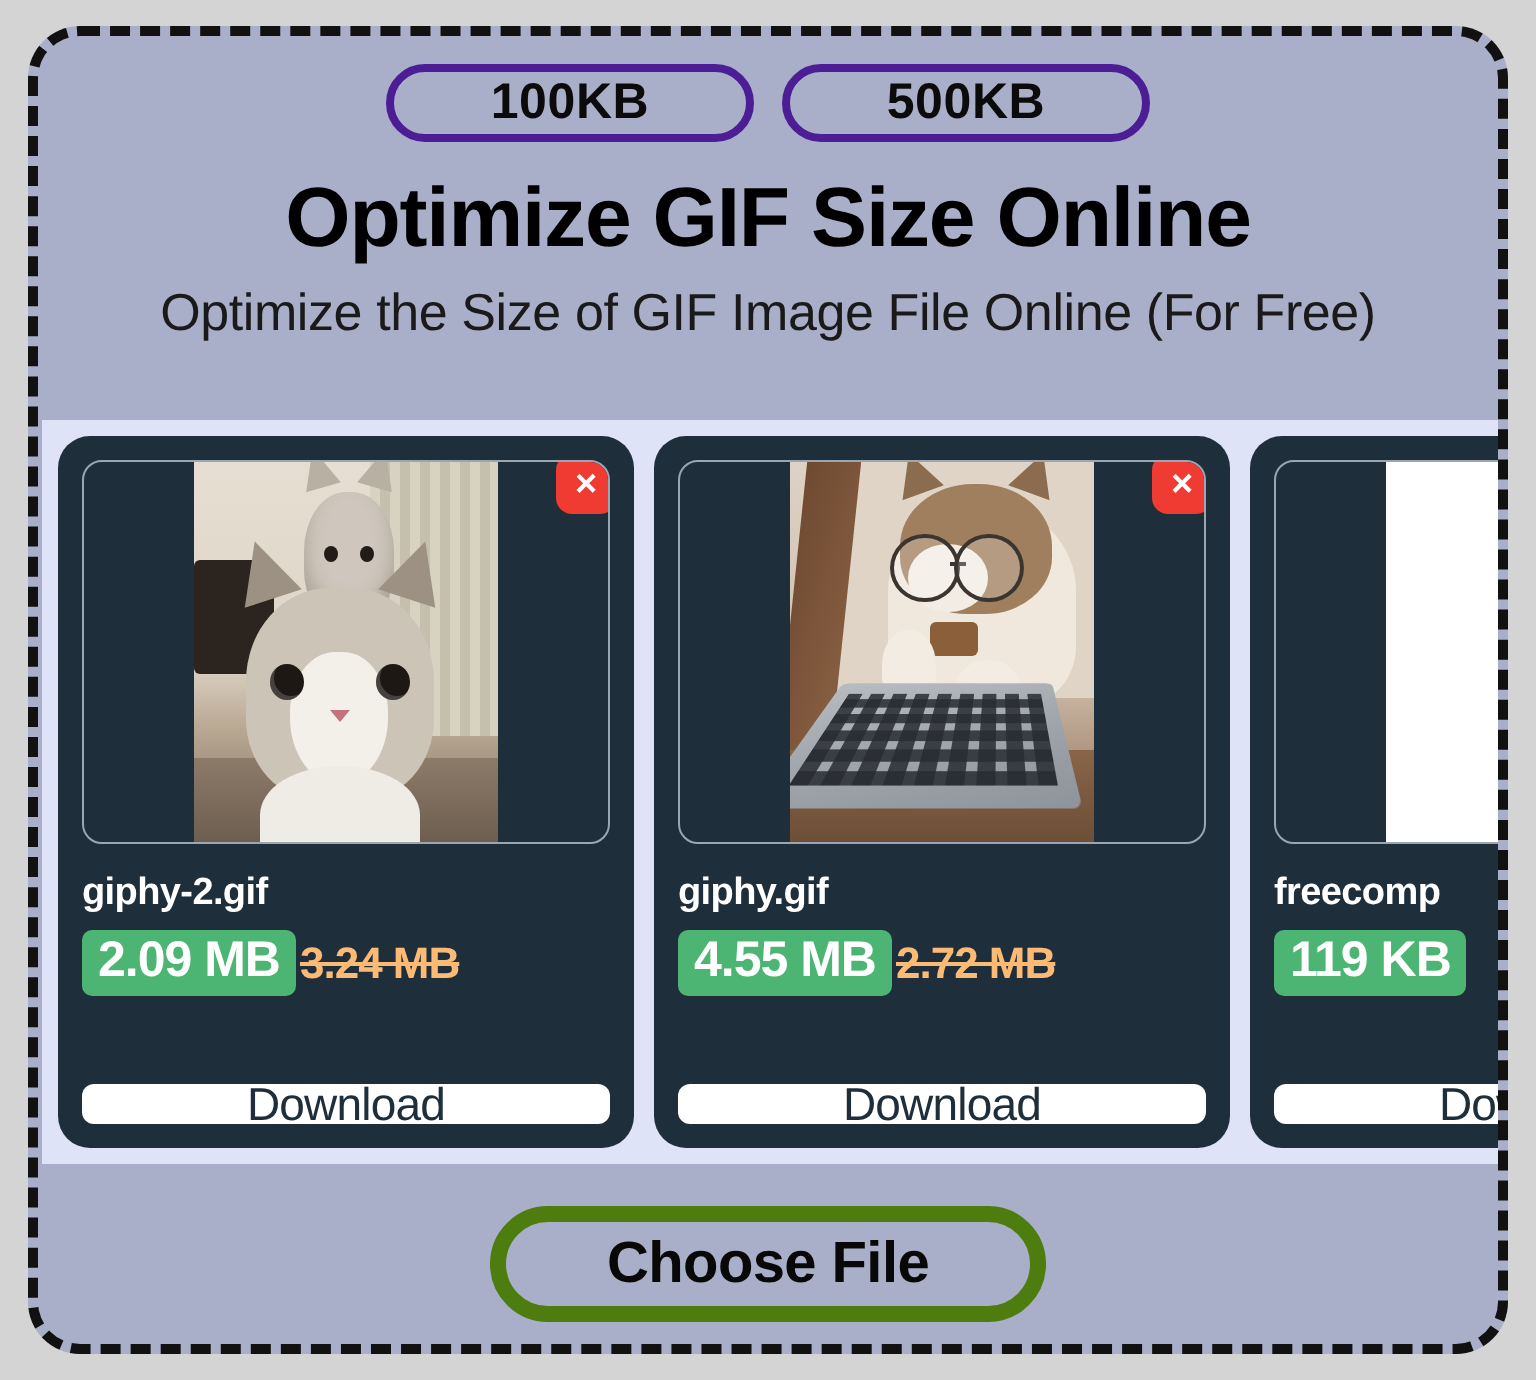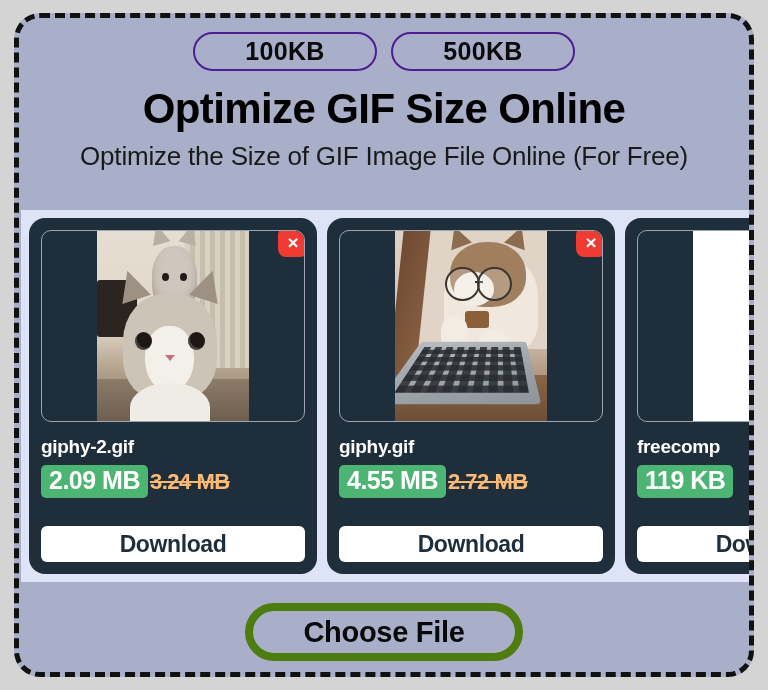--- a/index.html
+++ b/index.html
@@ -33,21 +33,21 @@
   .pill-row {
     display: flex;
     justify-content: center;
     gap: 14px;
     padding-top: 14px;
   }
   .pill {
     min-width: 184px;
     height: 39px;
     box-sizing: border-box;
-    border: 2px solid #4c1d95;
+    border: 4px solid #4c1d95;
     border-radius: 20px;
     background: transparent;
     color: #0b0b0b;
     font-size: 25px;
     font-weight: bold;
     letter-spacing: 0.3px;
     display: flex;
     align-items: center;
     justify-content: center;
     cursor: pointer;
@@ -319,27 +319,27 @@
     color: #fdba74;
     font-size: 22px;
     font-weight: bold;
     text-decoration: line-through;
     letter-spacing: -0.5px;
     margin-left: 2px;
   }
 
   .download-btn {
     margin-top: auto;
-    height: 36px;
+    height: 20px;
     background: #ffffff;
     border: none;
     border-radius: 6px;
     color: #1e2e3b;
     font-size: 23px;
-    font-weight: bold;
+    font-weight: normal;
     letter-spacing: -0.4px;
     cursor: pointer;
     font-family: "Liberation Sans", sans-serif;
     display: flex;
     align-items: center;
     justify-content: center;
     overflow: hidden;
     white-space: nowrap;
   }
 

